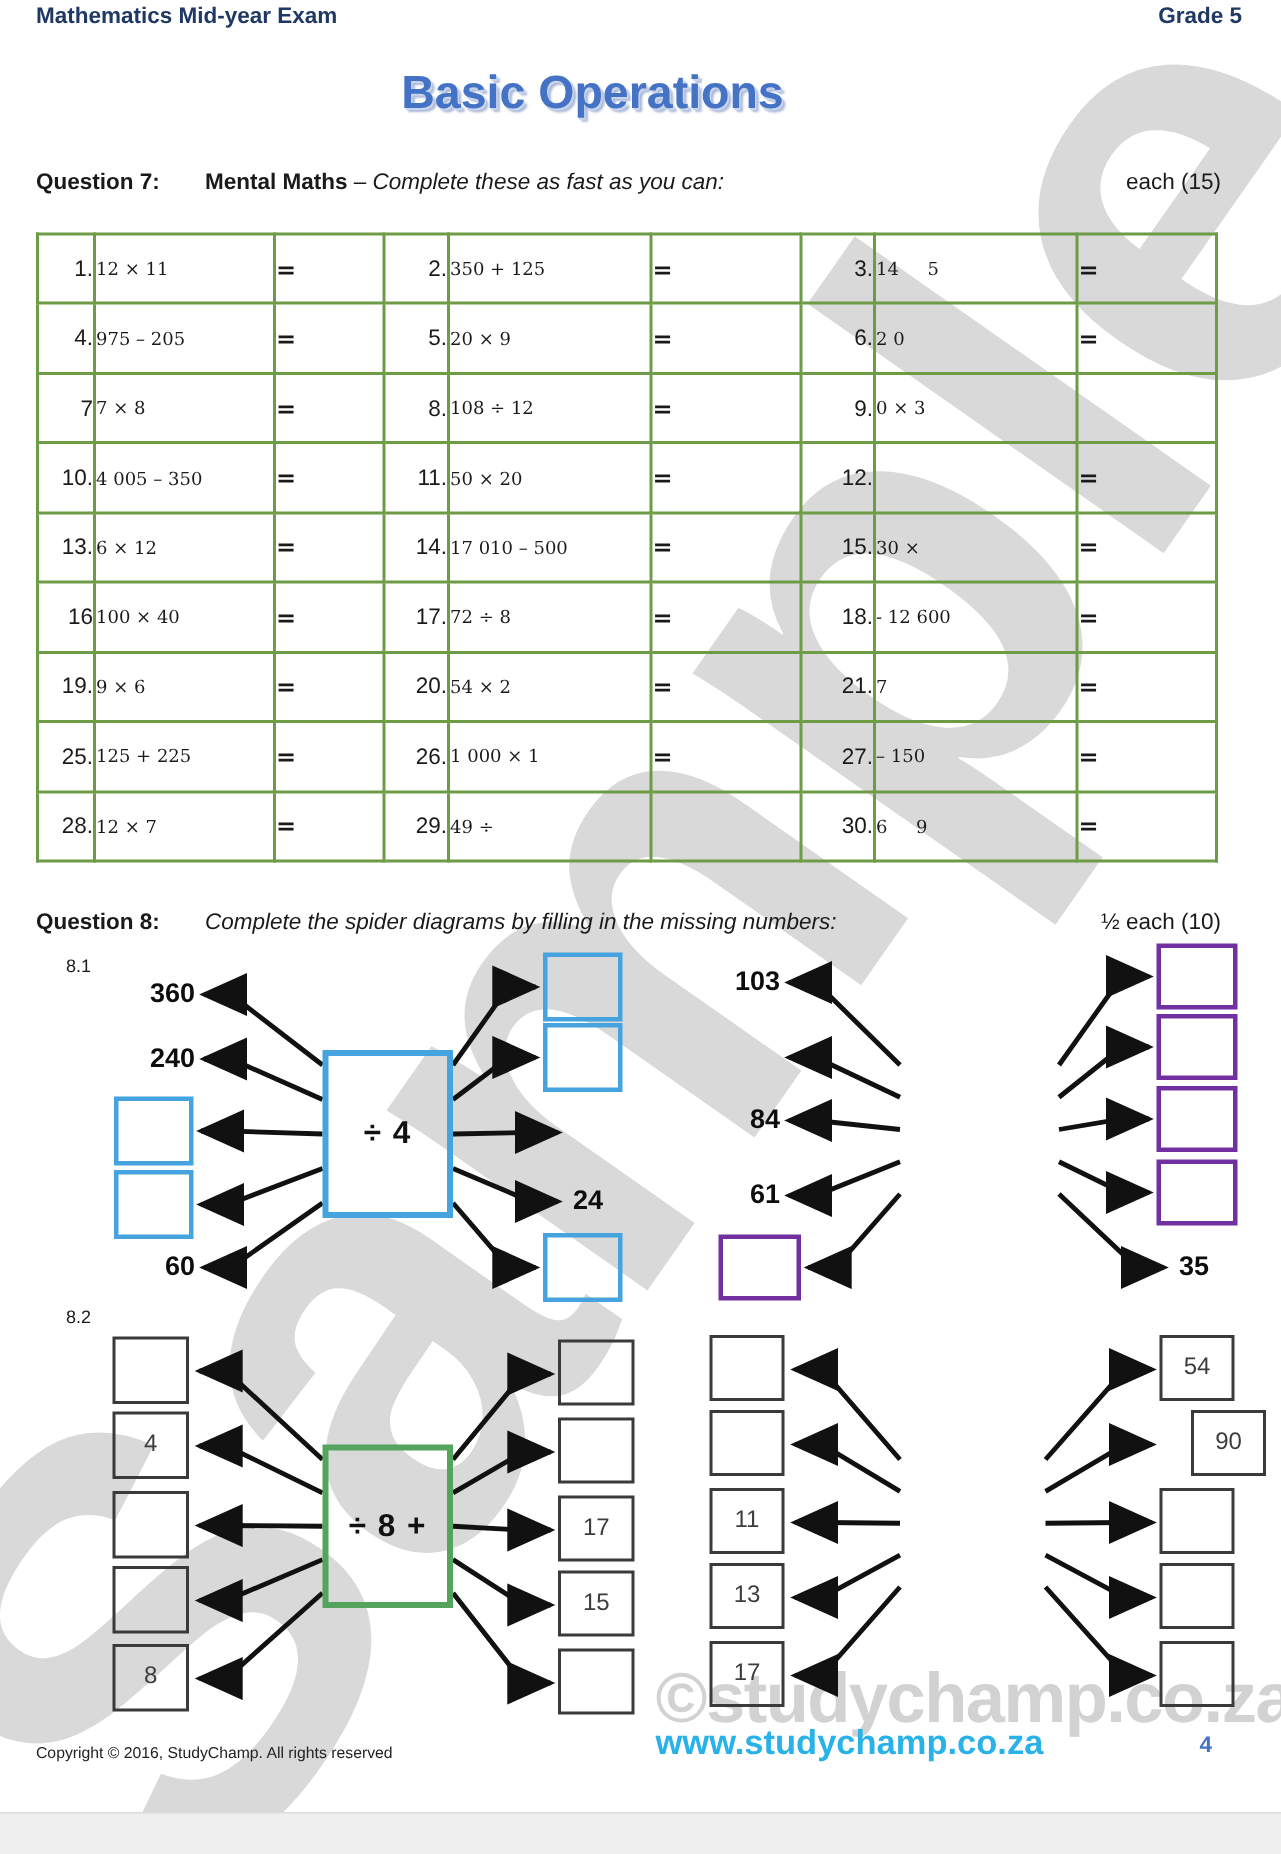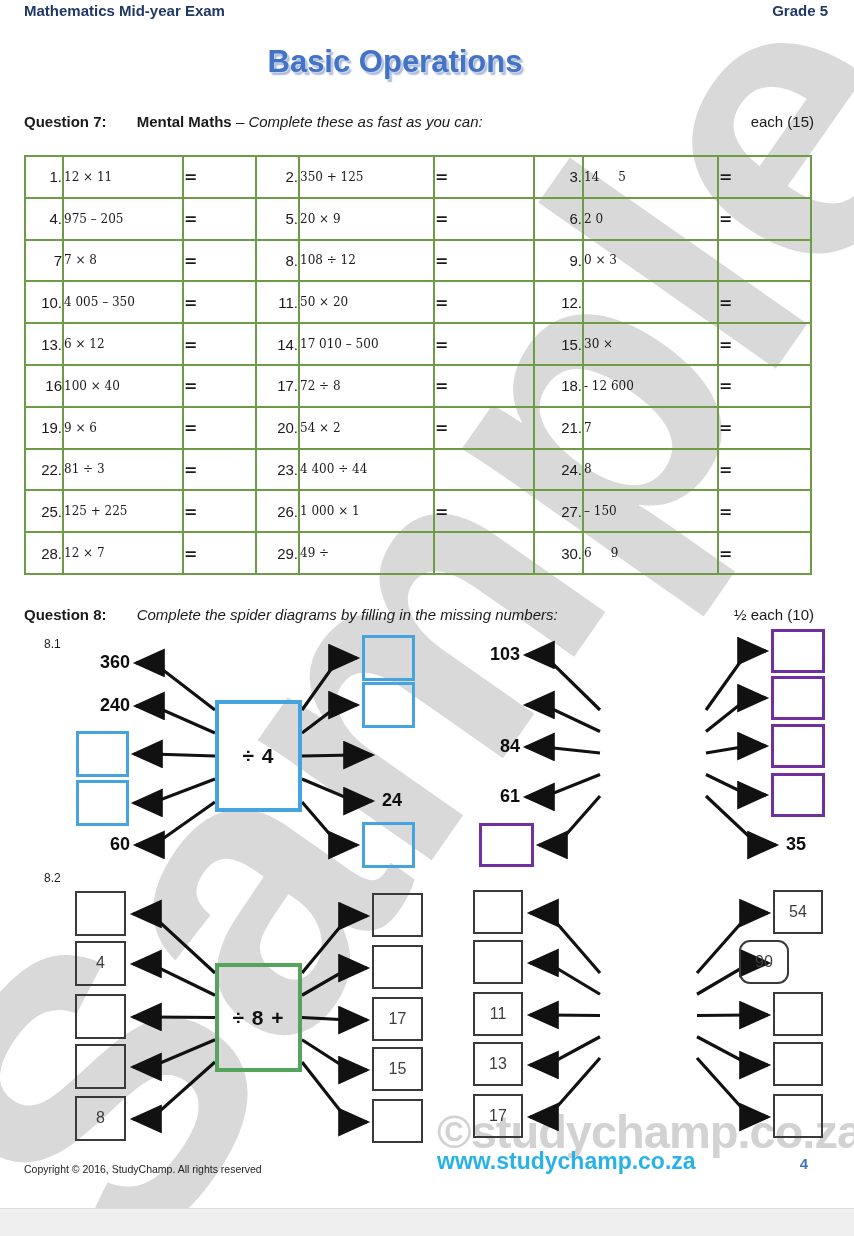--- a/index.html
+++ b/index.html
@@ -159,31 +159,20 @@
         </tr>
         <tr>
           <td class="c-num">19.</td>
           <td class="c-expr">9 × 6</td>
           <td class="c-ans">=</td>
           <td class="c-num">20.</td>
           <td class="c-expr">54 × 2</td>
           <td class="c-ans">=</td>
           <td class="c-num">21.</td>
           <td class="c-expr">7</td>
-          <td class="c-ans">=</td>
-        </tr>
-        <tr>
-          <td class="c-num">22.</td>
-          <td class="c-expr">81 ÷ 3</td>
-          <td class="c-ans">=</td>
-          <td class="c-num">23.</td>
-          <td class="c-expr">4 400 ÷ 44</td>
-          <td class="c-ans"></td>
-          <td class="c-num">24.</td>
-          <td class="c-expr">8</td>
           <td class="c-ans">=</td>
         </tr>
         <tr>
           <td class="c-num">25.</td>
           <td class="c-expr">125 + 225</td>
           <td class="c-ans">=</td>
           <td class="c-num">26.</td>
           <td class="c-expr">1 000 × 1</td>
           <td class="c-ans">=</td>
           <td class="c-num">27.</td>
@@ -294,17 +283,17 @@
     <div class="d-box box-dark" style="left: 372px; top: 945px; width: 47px; height: 40px;"></div>
     <div class="d-box box-dark" style="left: 372px; top: 997px; width: 47px; height: 40px;">17</div>
     <div class="d-box box-dark" style="left: 372px; top: 1047px; width: 47px; height: 40px;">15</div>
     <div class="d-box box-dark" style="left: 372px; top: 1099px; width: 47px; height: 40px;"></div>
     <div class="d-box box-dark" style="left: 473px; top: 890px; width: 46px; height: 40px;"></div>
     <div class="d-box box-dark" style="left: 473px; top: 940px; width: 46px; height: 40px;"></div>
     <div class="d-box box-dark" style="left: 473px; top: 992px; width: 46px; height: 40px;">11</div>
     <div class="d-box box-dark" style="left: 473px; top: 1042px; width: 46px; height: 40px;">13</div>
     <div class="d-box box-dark" style="left: 473px; top: 1094px; width: 46px; height: 40px;">17</div>
     <div class="d-box box-dark" style="left: 773px; top: 890px; width: 46px; height: 40px;">54</div>
-    <div class="d-box box-dark" style="left: 739px; top: 940px; width: 46px; height: 40px; border-radius: 11px;">90</div>
+    <div class="d-box box-dark" style="left: 794px; top: 940px; width: 46px; height: 40px;">90</div>
     <div class="d-box box-dark" style="left: 773px; top: 992px; width: 46px; height: 40px;"></div>
     <div class="d-box box-dark" style="left: 773px; top: 1042px; width: 46px; height: 40px;"></div>
     <div class="d-box box-dark" style="left: 773px; top: 1094px; width: 46px; height: 40px;"></div>
   </div>
 
 </body></html>

